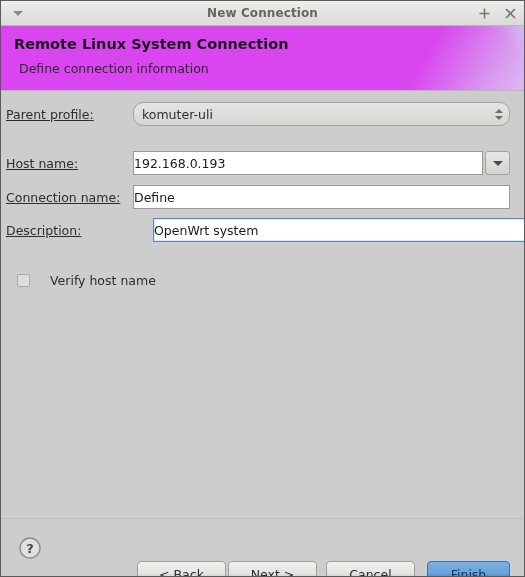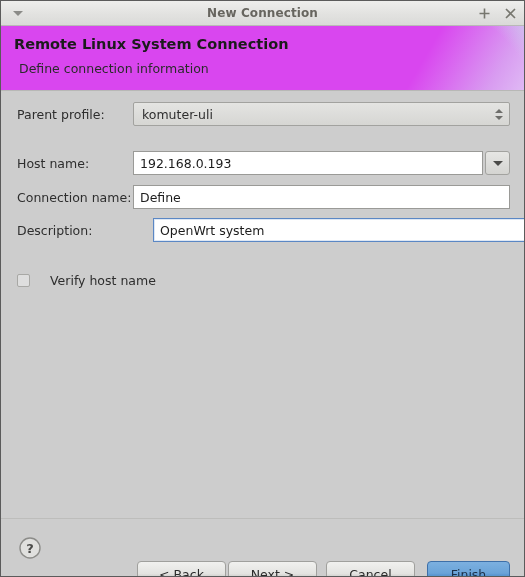--- a/index.html
+++ b/index.html
@@ -123,33 +123,34 @@
   .field-row {
     position: absolute;
     left: 0; right: 0;
     height: 24px;
     display: flex;
     align-items: center;
   }
   .field-label {
     font-size: 12.5px;
     color: #2e2e2e;
-    padding-left: 16px;
+    padding-left: 5px;
     white-space: nowrap;
+    text-decoration: underline;
   }
 
   
   .combo-spin {
     position: absolute;
     left: 132px;
     width: 377px;
     height: 24px;
     box-sizing: border-box;
     border: 1px solid #a2a29f;
-    border-radius: 2px;
+    border-radius: 10px;
     background: linear-gradient(to bottom, #e4e4e2 0%, #d6d6d3 100%);
     display: flex;
     align-items: center;
   }
   .combo-spin .val {
     font-size: 12.5px;
     color: #2e2e2e;
     padding-left: 8px;
     flex: 1;
   }
@@ -182,21 +183,21 @@
     height: 24px;
     box-sizing: border-box;
     background: #ffffff;
     border: 1px solid #9a9a97;
     display: flex;
     align-items: center;
     font-size: 12.5px;
     color: #1c1c1c;
   }
   .text-input .tval {
-    padding-left: 6px;
+    padding-left: 0;
   }
   .text-input.focused {
     border: 1px solid #5b87c4;
     box-shadow: inset 0 0 0 1px rgba(120,160,210,0.25);
     margin-left: 20px;
   }
   .input-hostname { width: 350px; }
   .input-connname { width: 377px; }
   .input-desc     { width: 377px; }
 

